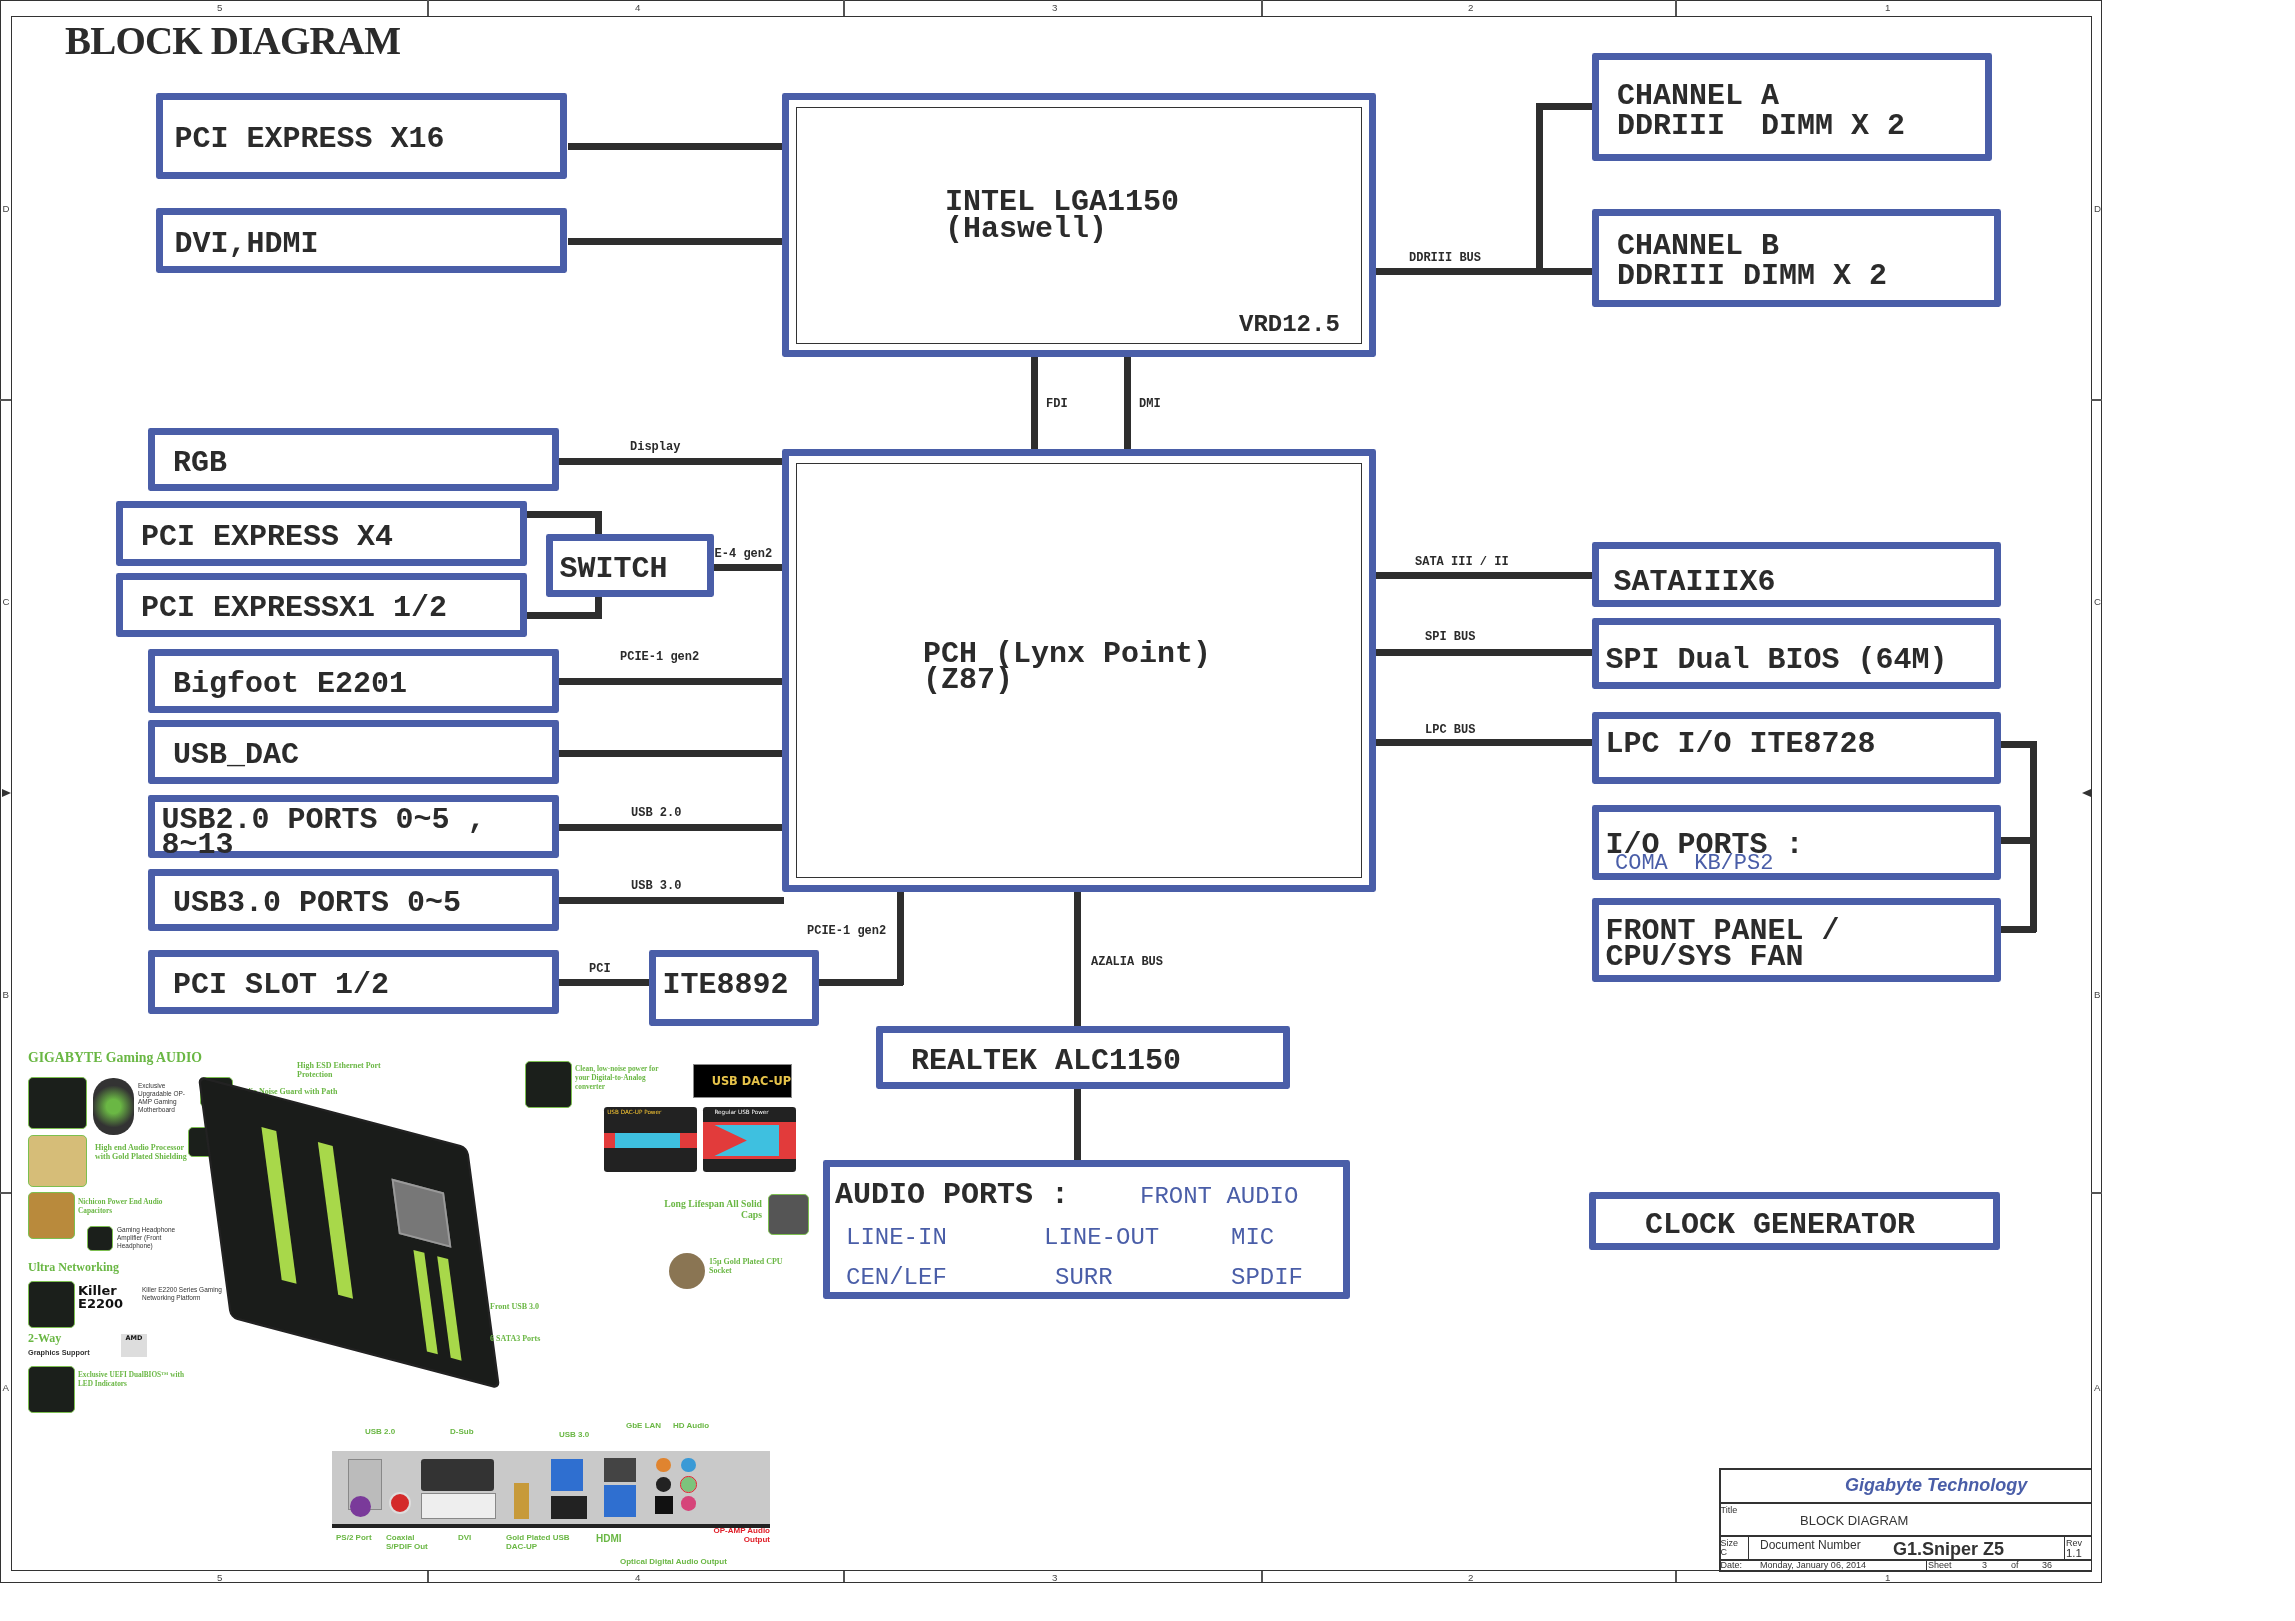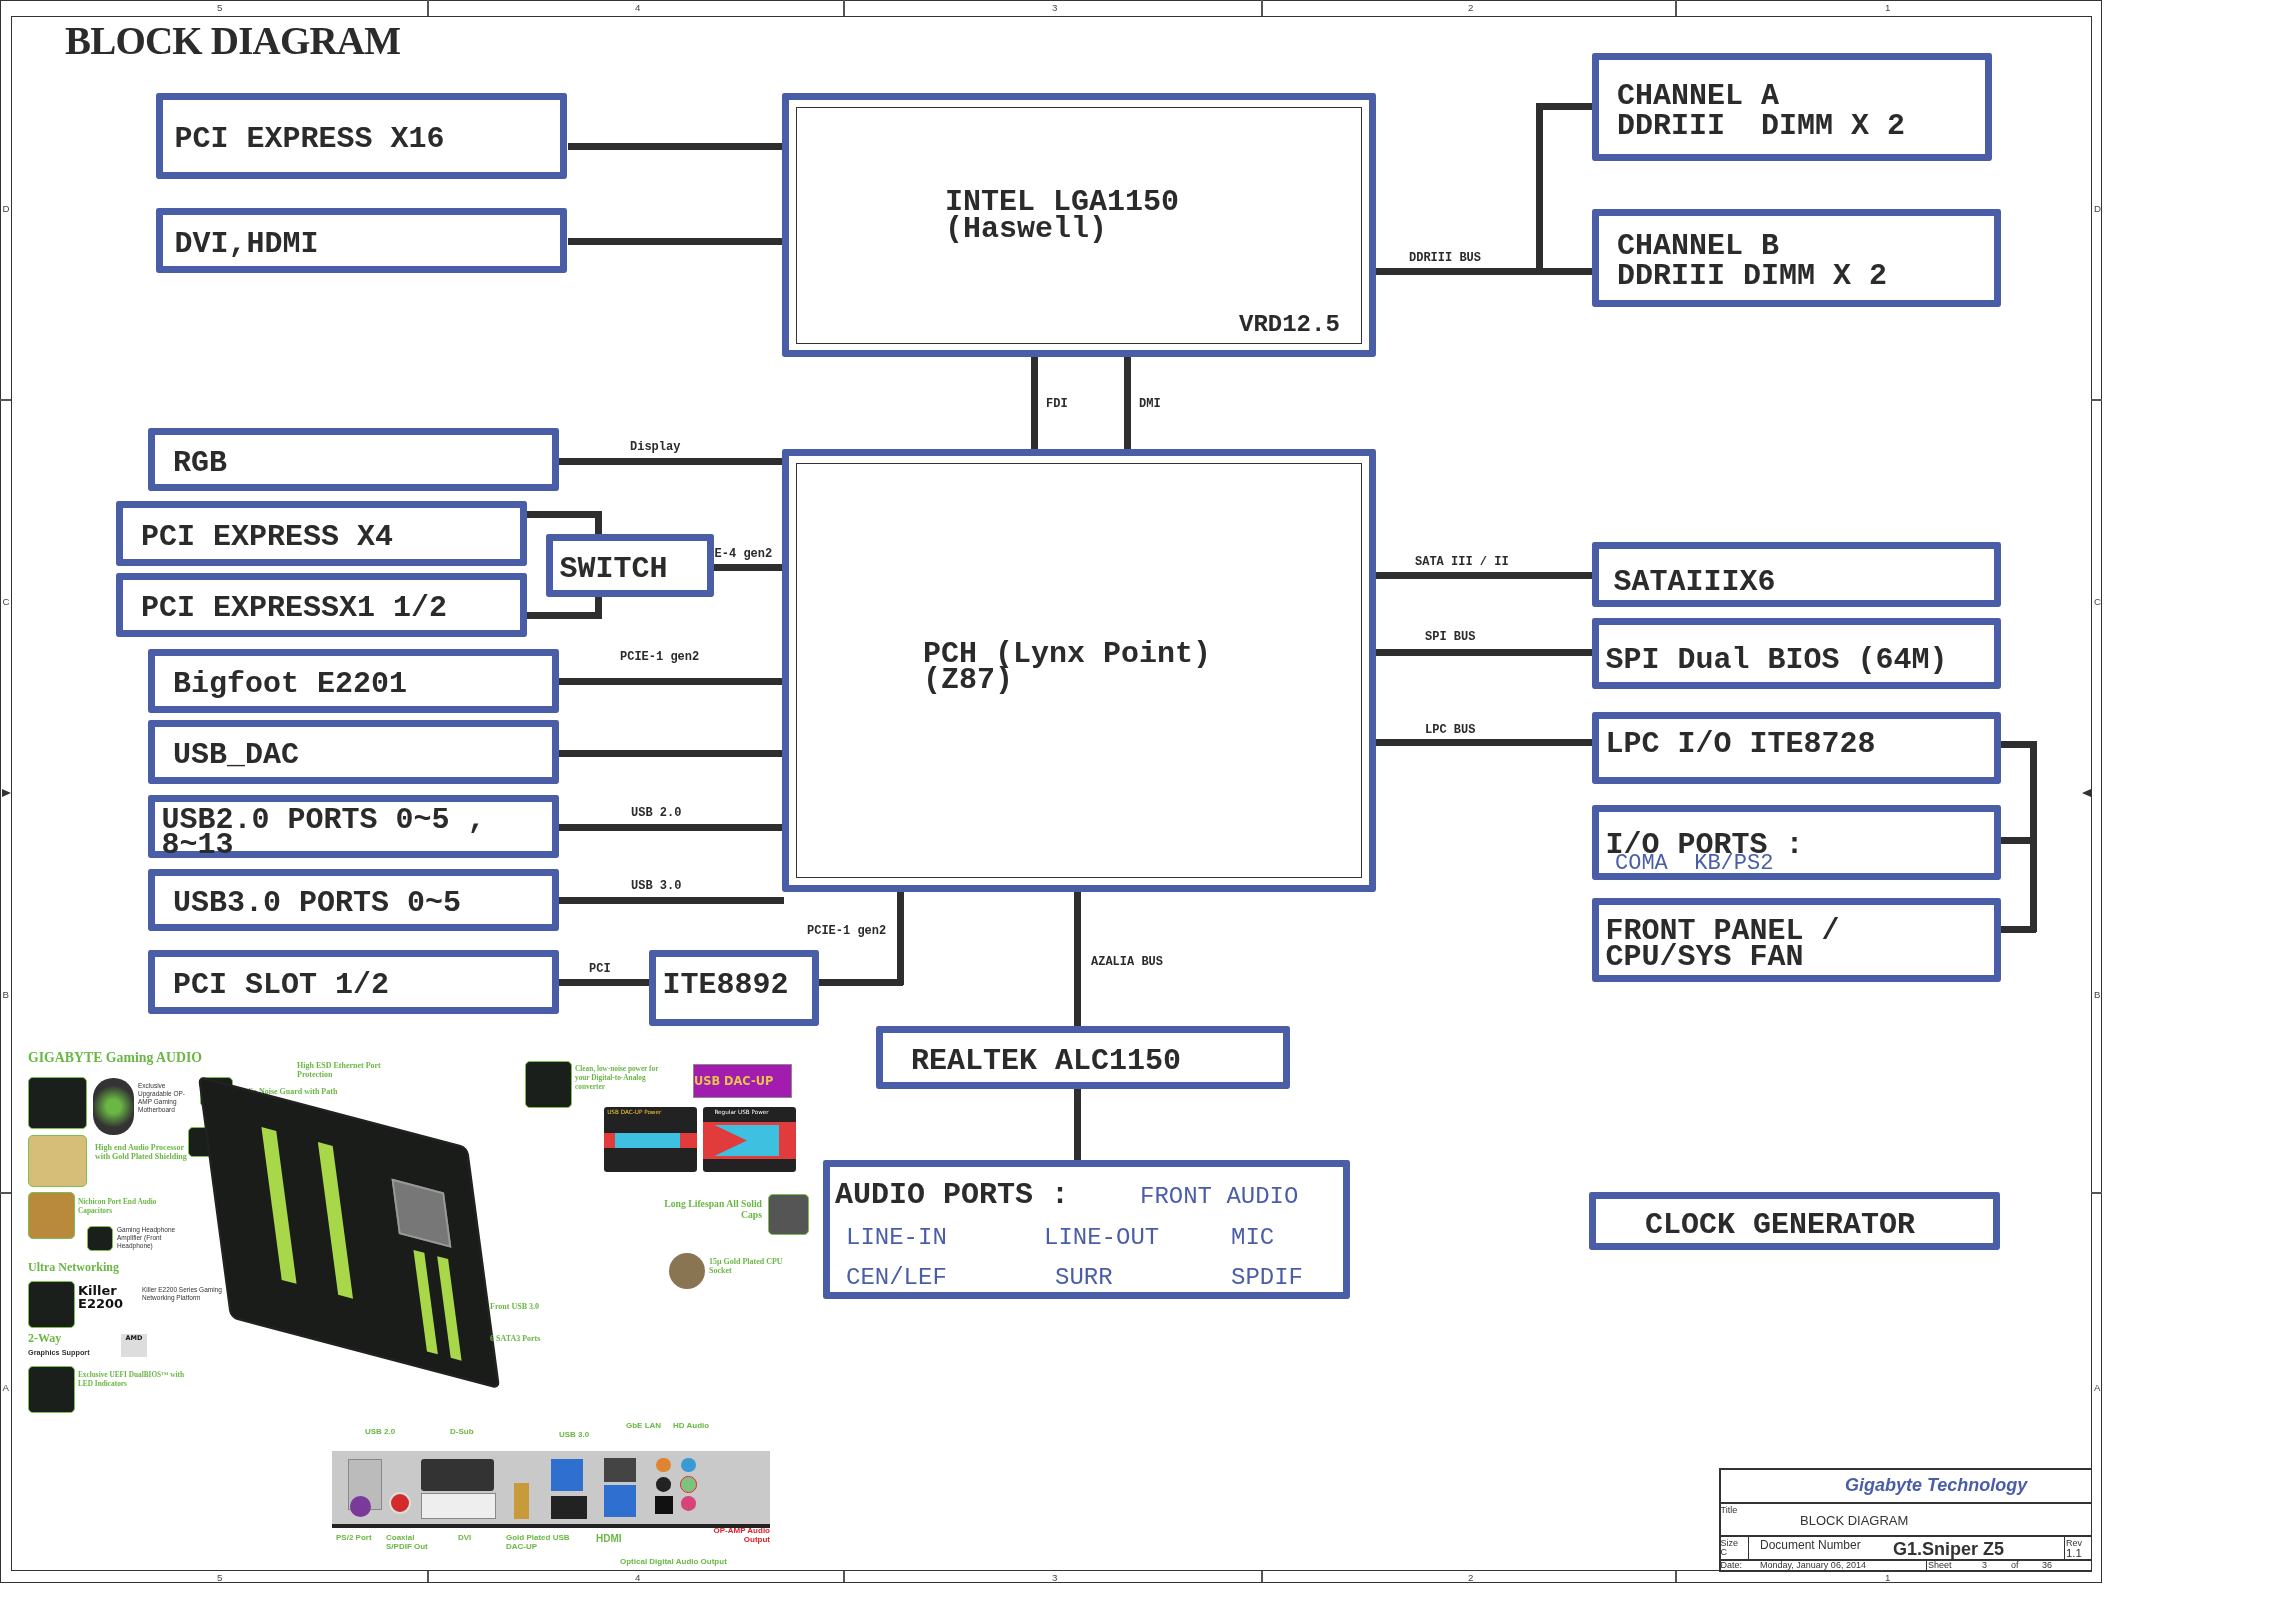--- a/index.html
+++ b/index.html
@@ -218,21 +218,21 @@
   <div class="abs tb" style="left:114px;top:36px;width:57px;font-size:6.5px;line-height:8px">Exclusive Upgradable OP-AMP Gaming Motherboard</div>
   <div class="abs photo-box" style="left:176px;top:31px;width:31px;height:27.6px"></div>
   <div class="abs green" style="left:212px;top:41px;font-size:8px;width:114px">Audio Noise Guard with Path Lighting</div>
   <div class="abs green" style="left:273px;top:14.6px;font-size:8px;width:105px">High ESD Ethernet Port Protection</div>
   <div class="abs photo-box" style="left:4px;top:89px;width:57px;height:50px;background:#d6bd78"></div>
   <div class="abs green" style="left:71px;top:97px;font-size:8px;width:105px">High end Audio Processor with Gold Plated Shielding</div>
   <div class="abs photo-box" style="left:164px;top:81px;width:31px;height:27.6px"></div>
   <div class="abs green" style="left:201px;top:81px;font-size:8px">Gain Boost</div>
   <div class="abs tb" style="left:201px;top:94px;width:89px;font-size:6.5px;line-height:8px">For 2.5x / 6x Amplification modes</div>
   <div class="abs photo-box" style="left:4px;top:146px;width:45px;height:45px;background:#b98a3c"></div>
-  <div class="abs green" style="left:54px;top:151px;font-size:7.3px;width:97px">Nichicon Port End Audio Capacitors</div>
+  <div class="abs green" style="left:54px;top:151px;font-size:7.3px;width:97px">Nichicon Power End Audio Capacitors</div>
   <div class="abs photo-box" style="left:63px;top:180px;width:24px;height:23px"></div>
   <div class="abs tb" style="left:93px;top:180px;width:73px;font-size:6.5px;line-height:8px">Gaming Headphone Amplifier (Front Headphone)</div>
   <div class="abs green" style="left:4px;top:214px;font-size:12px">Ultra Networking</div>
   <div class="abs photo-box" style="left:4px;top:235px;width:45px;height:45px"></div>
   <div class="abs" style="left:54px;top:238px;font-family:'DejaVu Sans',sans-serif;font-weight:bold;font-size:13px;color:#111;width:57px;line-height:13px">Killer E2200</div>
   <div class="abs tb" style="left:118px;top:240px;width:81px;font-size:6.5px;line-height:8px">Killer E2200 Series Gaming Networking Platform</div>
   <div class="abs green" style="left:4px;top:285px;font-size:12px">2-Way</div>
   <div class="abs tb" style="left:4px;top:302px;font-size:7.3px;font-weight:bold">Graphics Support</div>
   <div class="abs" style="left:97px;top:288px;width:26px;height:23px;background:#ddd;font-family:'DejaVu Sans',sans-serif;font-size:6.5px;font-weight:bold;text-align:center;color:#111">AMD</div>
   <div class="abs photo-box" style="left:4px;top:320px;width:45px;height:45px"></div>
@@ -240,21 +240,21 @@
 
   <div class="abs" style="left:191px;top:73px;width:268px;height:227px;background:#1a1c1a;transform:skewY(22deg) rotate(-8deg);border-radius:4.9px;box-shadow:0 0 0 2.4px #222">
     <div class="abs" style="left:57px;top:32px;width:14.6px;height:146px;background:#a8d84a"></div>
     <div class="abs" style="left:114px;top:32px;width:14.6px;height:146px;background:#a8d84a"></div>
     <div class="abs" style="left:186px;top:49px;width:49px;height:49px;background:#777;border:2.4px solid #999"></div>
     <div class="abs" style="left:199px;top:114px;width:11.4px;height:97px;background:#a8d84a"></div>
     <div class="abs" style="left:223px;top:114px;width:11.4px;height:97px;background:#a8d84a"></div>
   </div>
   <div class="abs photo-box" style="left:501px;top:14.6px;width:45px;height:45px"></div>
   <div class="abs green" style="left:551px;top:18px;font-size:7.3px;width:89px">Clean, low-noise power for your Digital-to-Analog converter</div>
-  <div class="abs" style="left:669px;top:18px;width:97px;height:32px;background:#a21caf;color:#e6c34a;font-family:'DejaVu Sans',sans-serif;font-weight:bold;font-size:11.4px;line-height:32px;text-align:left;border:1.6px solid #8a8a8a">USB DAC-UP</div>
+  <div class="abs" style="left:669px;top:18px;width:97px;height:32px;background:#000000;color:#e6c34a;font-family:'DejaVu Sans',sans-serif;font-weight:bold;font-size:11.4px;line-height:32px;text-align:right;border:1.6px solid #8a8a8a">USB DAC-UP</div>
   <div class="abs" style="left:580px;top:61px;width:93px;height:65px;background:#222;border-radius:3.2px">
     <div class="abs" style="left:3.2px;top:1.6px;font-size:5.7px;color:#ffcc33;font-family:'DejaVu Sans',sans-serif">USB DAC-UP Power</div>
     <div class="abs" style="left:0;top:26px;width:93px;height:14.6px;background:#e23b3b"></div>
     <div class="abs" style="left:11.4px;top:26px;width:65px;height:14.6px;background:#3ec0e0"></div>
   </div>
   <div class="abs" style="left:679px;top:61px;width:93px;height:65px;background:#222;border-radius:3.2px">
     <div class="abs" style="left:11.4px;top:1.6px;font-size:5.7px;color:#fff;font-family:'DejaVu Sans',sans-serif">Regular USB Power</div>
     <div class="abs" style="left:0;top:14.6px;width:93px;height:37px;background:#e23b3b"></div>
     <div class="abs" style="left:11.4px;top:18px;width:65px;height:31px;background:#3ec0e0;clip-path:polygon(0 0,100% 0,100% 100%,0 100%,50% 50%)"></div>
   </div>

